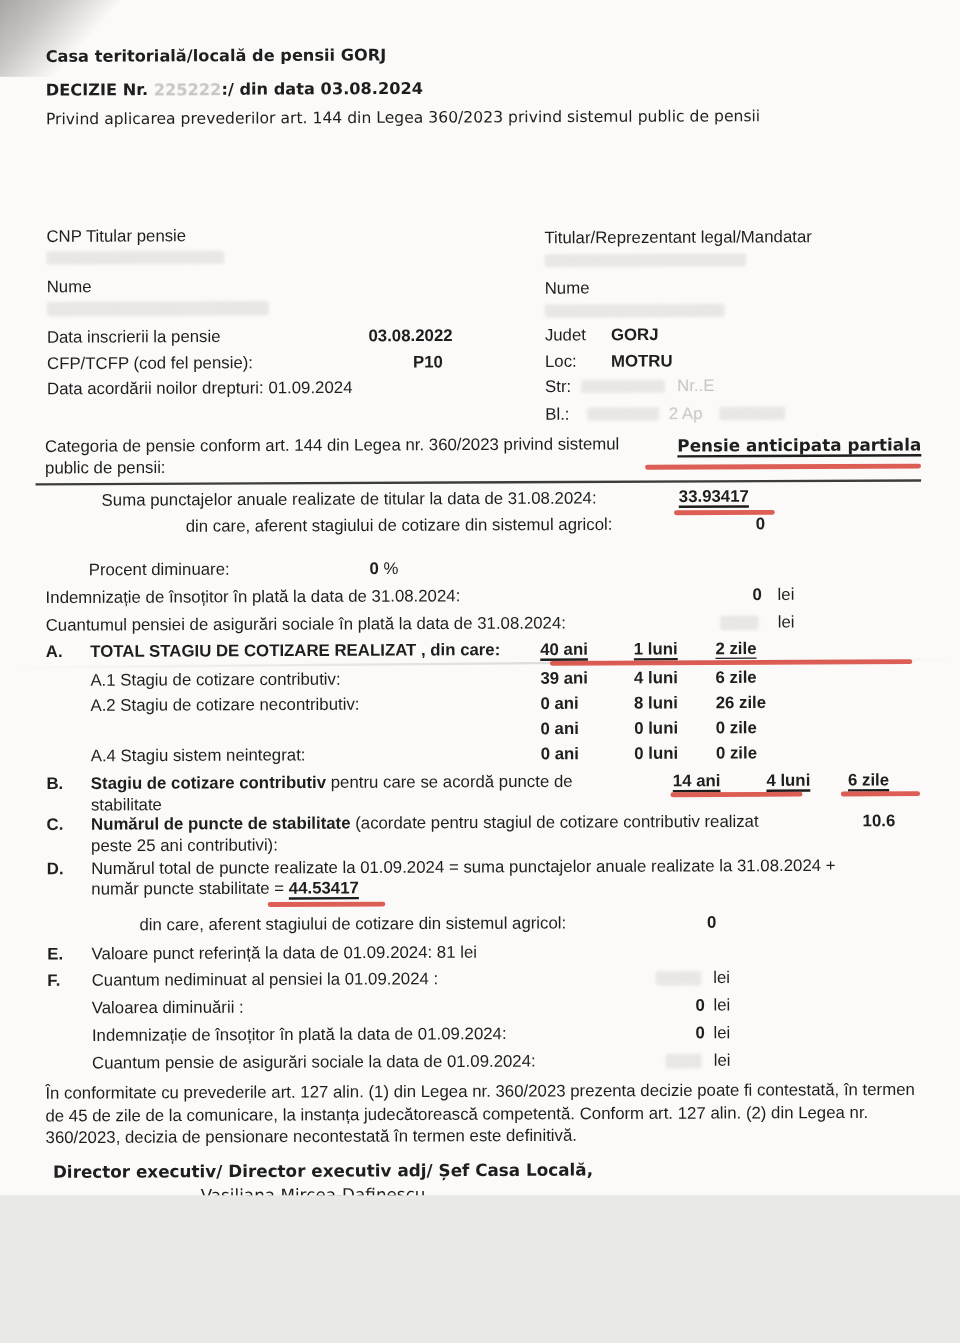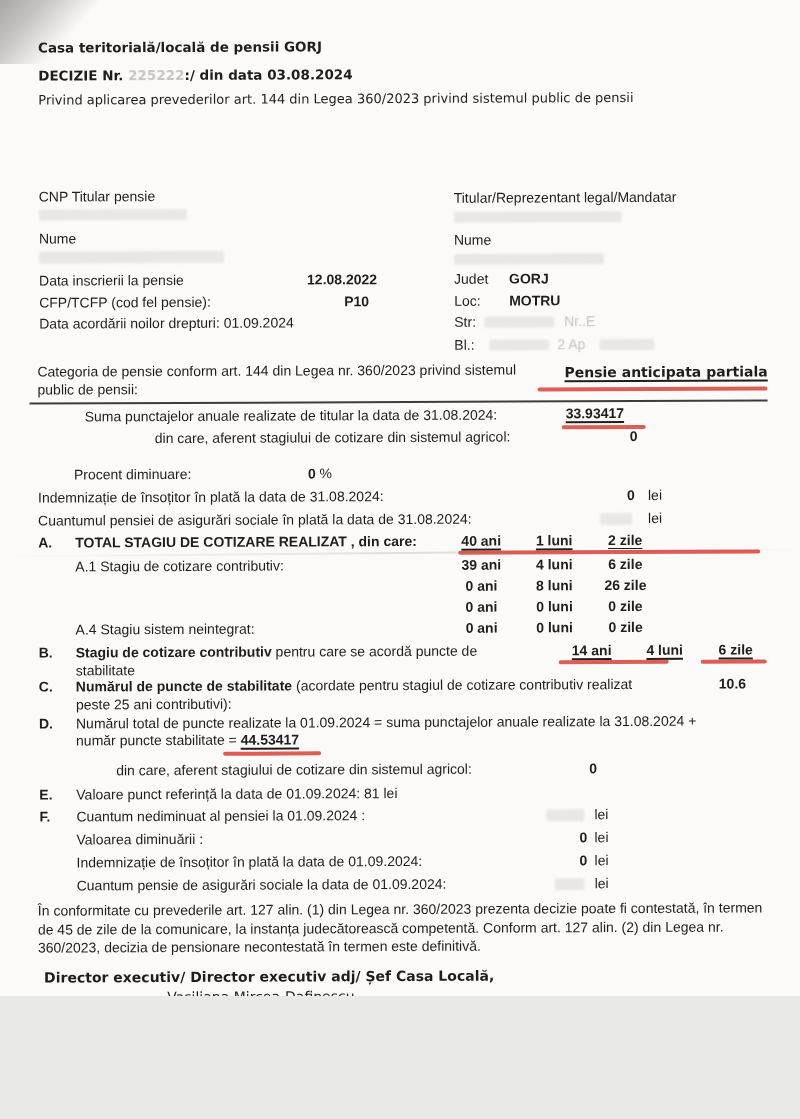--- a/index.html
+++ b/index.html
@@ -9,21 +9,21 @@
   .tilt{position:absolute;inset:0;transform:rotate(-0.25deg);transform-origin:50% 50%;}
   .l{position:absolute;white-space:nowrap;}
   .wrap{position:absolute;white-space:normal;line-height:17.5px;}
   .b{font-weight:bold;}
   .vd{font-family:"DejaVu Sans",sans-serif;}
   .u{text-decoration:underline;text-decoration-thickness:1.5px;text-underline-offset:3px;}
   .redline{position:absolute;height:3.5px;background:#d5372c;opacity:.8;border-radius:2px;}
   .rule{position:absolute;height:2px;background:#3c3c3c;}
   .redact{position:absolute;background:#d8d5d0;opacity:.5;filter:blur(1.2px);border-radius:2px;}
   .ghost{color:#c8c4bf;filter:blur(.4px);}
-  .colR{position:absolute;display:inline-block;text-align:center;font-weight:bold;}
+  .colR{position:absolute;display:inline-block;text-align:left;font-weight:bold;}
   .corner{position:absolute;left:0;top:0;width:120px;height:64px;
           background:linear-gradient(132deg,#a7a6a4 0%,#c6c5c2 26%,rgba(251,250,248,0) 58%);}
   .crease{position:absolute;left:0;top:552px;width:800px;height:2px;transform:rotate(-0.5deg);
           background:linear-gradient(to right,rgba(0,0,0,0) 0%,rgba(150,145,140,.28) 55%,rgba(150,145,140,.16) 85%,rgba(0,0,0,0) 100%);}
   .dotted{position:absolute;border-top:2px dotted #4a4a4a;}
   svg{position:absolute;overflow:visible;}
 </style>
 </head>
 <body>
 
@@ -44,21 +44,21 @@
     <div class="redact" style="left:40px;top:208px;width:148px;height:11px;"></div>
     <div class="l" style="left:40px;top:229px;">Nume</div>
     <div class="redact" style="left:40px;top:250px;width:185px;height:12px;"></div>
 
     <div class="l" style="left:455px;top:190px;">Titular/Reprezentant legal/Mandatar</div>
     <div class="redact" style="left:455px;top:212px;width:168px;height:11px;"></div>
     <div class="l" style="left:455px;top:232px;">Nume</div>
     <div class="redact" style="left:455px;top:254px;width:150px;height:11px;"></div>
 
     <div class="l" style="left:40px;top:271px;">Data inscrierii la pensie</div>
-    <div class="l b" style="left:308px;top:271px;">12.08.2022</div>
+    <div class="l b" style="left:308px;top:271px;">03.08.2022</div>
     <div class="l" style="left:455px;top:271px;">Judet</div>
     <div class="l b" style="left:510px;top:271px;">GORJ</div>
 
     <div class="l" style="left:40px;top:293px;">CFP/TCFP (cod fel pensie):</div>
     <div class="l b" style="left:345px;top:293px;">P10</div>
     <div class="l" style="left:455px;top:293px;">Loc:</div>
     <div class="l b" style="left:510px;top:293px;">MOTRU</div>
 
     <div class="l" style="left:40px;top:314px;">Data acordării noilor drepturi: 01.09.2024</div>
     <div class="l" style="left:455px;top:314px;">Str:</div>
@@ -98,20 +98,21 @@
     <span class="colR u" style="left:450px;top:533px;width:62px;">40 ani</span>
     <span class="colR u" style="left:528px;top:533px;width:52px;">1 luni</span>
     <span class="colR u" style="left:596px;top:533px;width:58px;text-decoration:underline;">2 zile</span>
     <div class="redline" style="left:458px;top:551px;width:302px;"></div>
 
     <div class="l" style="left:75px;top:557px;">A.1 Stagiu de cotizare contributiv:</div>
     <span class="colR" style="left:450px;top:557px;width:62px;">39 ani</span>
     <span class="colR" style="left:528px;top:557px;width:52px;">4 luni</span>
     <span class="colR" style="left:596px;top:557px;width:58px;">6 zile</span>
 
+    <div class="l" style="left:75px;top:578px;">A.2 Stagiu de cotizare necontributiv:</div>
     <span class="colR" style="left:450px;top:578px;width:62px;">0 ani</span>
     <span class="colR" style="left:528px;top:578px;width:52px;">8 luni</span>
     <span class="colR" style="left:596px;top:578px;width:58px;">26 zile</span>
 
     <span class="colR" style="left:450px;top:599px;width:62px;">0 ani</span>
     <span class="colR" style="left:528px;top:599px;width:52px;">0 luni</span>
     <span class="colR" style="left:596px;top:599px;width:58px;">0 zile</span>
 
     <div class="l" style="left:75px;top:620px;">A.4 Stagiu sistem neintegrat:</div>
     <span class="colR" style="left:450px;top:620px;width:62px;">0 ani</span>

